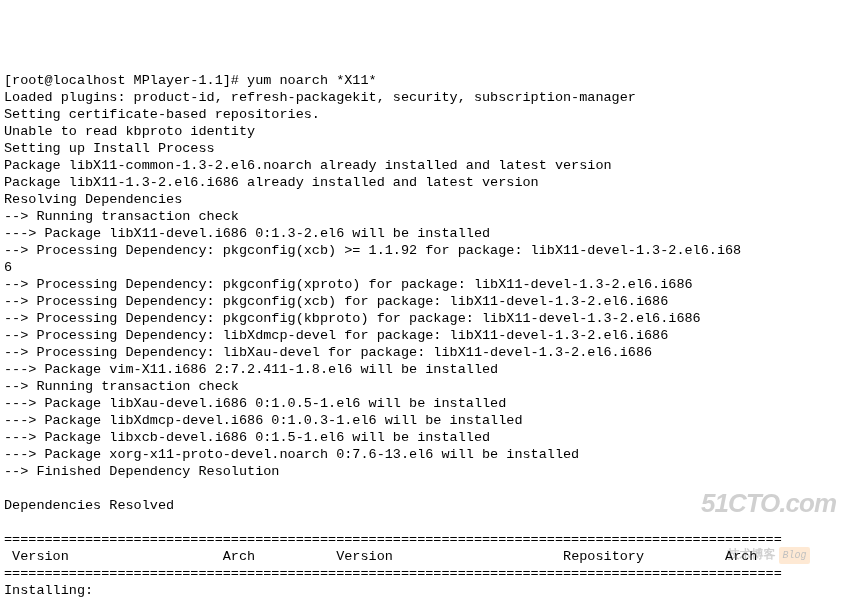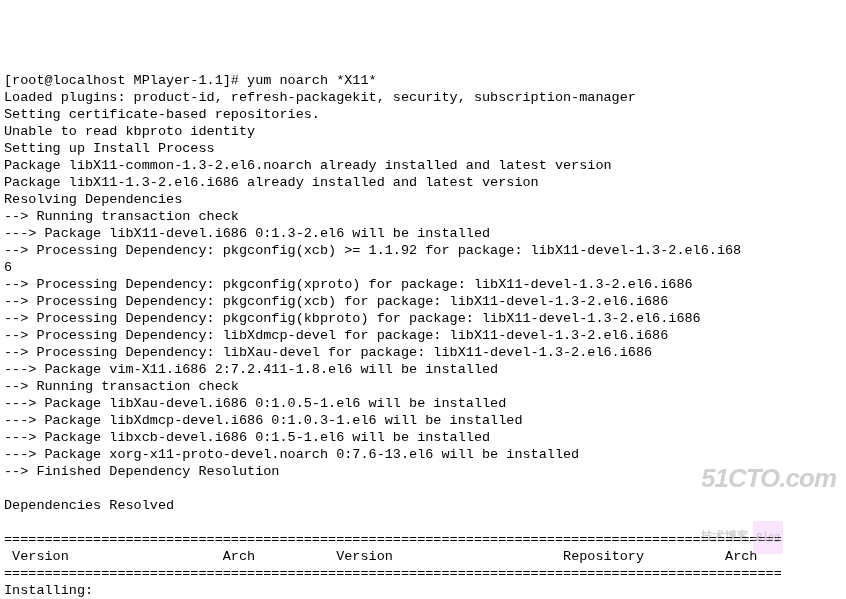--- a/index.html
+++ b/index.html
@@ -13,22 +13,22 @@
       white-space: pre;
       width: 846px;
       height: 599px;
       box-sizing: border-box;
       overflow: hidden;
       position: relative;
     }
     .watermark {
       position: absolute;
       right: 10px;
-      bottom: 28px;
-      text-align: left;
+      bottom: 18px;
+      text-align: center;
       opacity: 0.3;
       pointer-events: none;
     }
     .wm-main {
       font-family: Arial, sans-serif;
       font-size: 26px;
       font-weight: bold;
       font-style: italic;
       color: #666;
       letter-spacing: -1px;
@@ -37,22 +37,22 @@
       font-family: sans-serif;
       font-size: 12px;
       font-weight: bold;
       color: #666;
     }
     .wm-blog {
       display: inline-block;
       font-size: 10px;
       font-style: italic;
       color: #333;
-      background: #f0abfc;
-      padding: 8px 3px;
+      background: #fdba74;
+      padding: 0 3px;
       border-radius: 2px;
       margin-left: 4px;
     }
   </style>
 </head>
 <body>
 
 
 
 <span><span>[root@localhost MPlayer-1.1]# </span><span>yum noarch *X11*</span>

